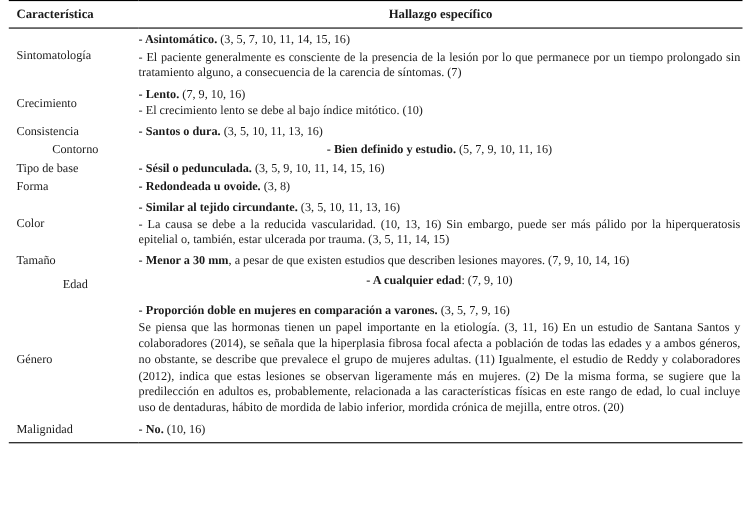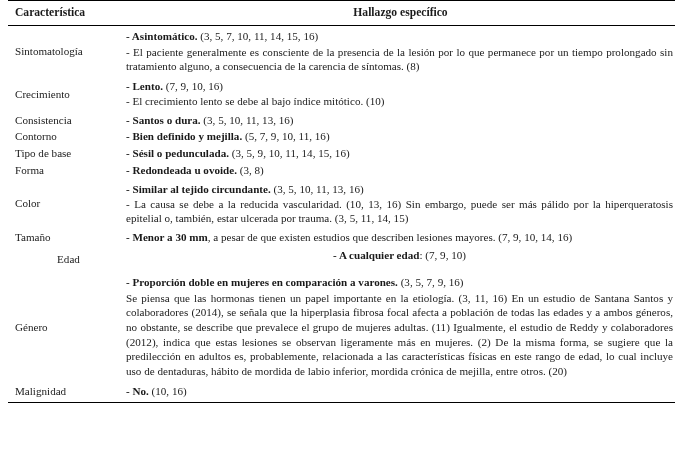--- a/index.html
+++ b/index.html
@@ -86,21 +86,21 @@
   }
 
   b, .bold {
     font-weight: bold;
   }
 
   
   tr.r-sintomatologia td { padding-top: 3px; padding-bottom: 2px; }
   tr.r-crecimiento td    { padding-top: 3px; padding-bottom: 2px; }
   tr.r-consistencia td   { padding-top: 2px; padding-bottom: 1px; }
-  tr.r-contorno td       { padding-top: 1px; padding-bottom: 1px; }
+  tr.r-contorno td       { padding-top: 1px; padding-bottom: 1px; text-align: center; }
   tr.r-tipodebase td     { padding-top: 1px; padding-bottom: 1px; margin-top: 40px; }
   tr.r-forma td          { padding-top: 1px; padding-bottom: 1px; }
   tr.r-color td          { padding-top: 3px; padding-bottom: 2px; }
   tr.r-tamano td         { padding-top: 2px; padding-bottom: 1px; }
   tr.r-edad td           { padding-top: 2px; padding-bottom: 2px; text-align: center; }
   tr.r-genero td         { padding-top: 2px; padding-bottom: 2px; }
   tr.r-malignidad td     { padding-top: 3px; padding-bottom: 4px; }
 
   .edad-gap { display: block; height: 9px; }
 </style>
@@ -117,40 +117,40 @@
       <tr class="header-row">
         <th class="col-characteristic">Característica</th>
         <th class="col-finding">Hallazgo específico</th>
       </tr>
     </thead>
     <tbody id="table-body">
         <tr class="r-sintomatologia">
           <td class="cell-label">Sintomatología</td>
           <td class="cell-content">
             <span class="line"><b>- Asintomático.</b> (3, 5, 7, 10, 11, 14, 15, 16)</span>
-            <span class="line para">- El paciente generalmente es consciente de la presencia de la lesión por lo que permanece por un tiempo prolongado sin tratamiento alguno, a consecuencia de la carencia de síntomas. (8)</span>
+            <span class="line para">- El paciente generalmente es consciente de la presencia de la lesión por lo que permanece por un tiempo prolongado sin tratamiento alguno, a consecuencia de la carencia de síntomas. (7)</span>
           </td>
         </tr>
         <tr class="r-crecimiento">
           <td class="cell-label">Crecimiento</td>
           <td class="cell-content">
             <span class="line"><b>- Lento.</b> (7, 9, 10, 16)</span>
             <span class="line para">- El crecimiento lento se debe al bajo índice mitótico. (10)</span>
           </td>
         </tr>
         <tr class="r-consistencia">
           <td class="cell-label">Consistencia</td>
           <td class="cell-content">
             <span class="line"><b>- Santos o dura.</b> (3, 5, 10, 11, 13, 16)</span>
           </td>
         </tr>
         <tr class="r-contorno">
           <td class="cell-label">Contorno</td>
           <td class="cell-content">
-            <span class="line"><b>- Bien definido y mejilla.</b> (5, 7, 9, 10, 11, 16)</span>
+            <span class="line"><b>- Bien definido y estudio.</b> (5, 7, 9, 10, 11, 16)</span>
           </td>
         </tr>
         <tr class="r-tipodebase">
           <td class="cell-label">Tipo de base</td>
           <td class="cell-content">
             <span class="line"><b>- Sésil o pedunculada.</b> (3, 5, 9, 10, 11, 14, 15, 16)</span>
           </td>
         </tr>
         <tr class="r-forma">
           <td class="cell-label">Forma</td>

